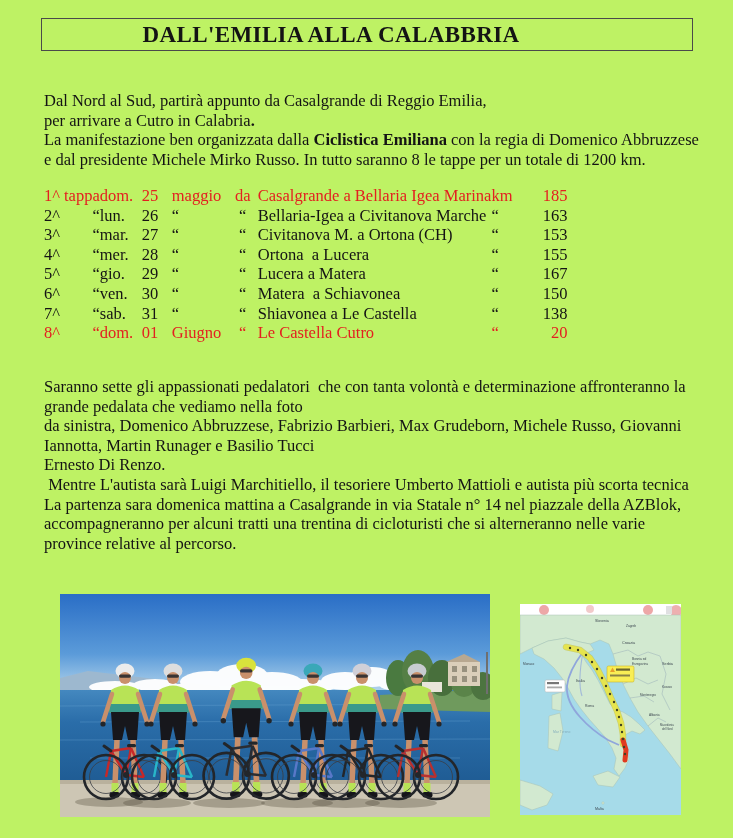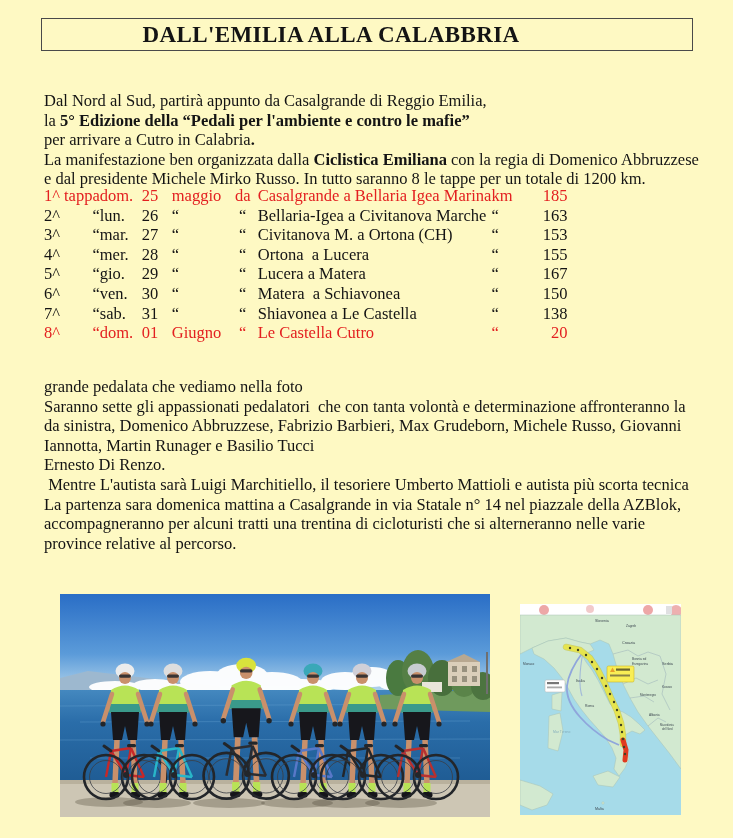--- a/index.html
+++ b/index.html
@@ -1,17 +1,17 @@
 <!DOCTYPE html>
 <html><head>
 <meta charset="utf-8">
 <style>
   html,body{margin:0;padding:0;background:#fff;}
   body{width:733px;height:838px;position:relative;font-family:"Liberation Serif",serif;color:#141414;overflow:hidden;}
-  .page{position:absolute;inset:0;background:#fef9c3;}
+  .page{position:absolute;inset:0;background:#bef264;}
 
   .title-box{position:absolute;left:41px;top:18px;width:652px;height:33px;border:1px solid #4a4a4a;box-sizing:border-box;}
   .title{position:absolute;left:0;top:3px;width:578px;text-align:center;font-weight:bold;font-size:23px;letter-spacing:.4px;white-space:nowrap;}
 
   .intro{position:absolute;left:44px;top:91px;width:660px;font-size:16.5px;line-height:19.6px;}
   .intro div{white-space:pre-wrap;}
   .b{font-weight:bold;}
 
   table.stages{position:absolute;left:44px;top:186px;border-collapse:collapse;table-layout:fixed;font-size:16.5px;}
   table.stages td{padding:0;line-height:19.6px;white-space:pre;overflow:visible;}
@@ -42,21 +42,20 @@
 <body>
 
 <div class="page">
 
   <div class="title-box">
     <div class="title">DALL'EMILIA ALLA CALABBRIA</div>
   </div>
 
   <div class="intro">
     <div>Dal Nord al Sud, partirà appunto da Casalgrande di Reggio Emilia,</div>
-    <div><span>la </span><span class="b">5° Edizione della “Pedali per l'ambiente e contro le mafie”</span></div>
     <div><span>per arrivare a Cutro in Calabria</span><span class="b">.</span></div>
     <div><span>La manifestazione ben organizzata dalla </span><span class="b">Ciclistica Emiliana</span><span> con la regia di Domenico Abbruzzese</span></div>
     <div>e dal presidente Michele Mirko Russo. In tutto saranno 8 le tappe per un totale di 1200 km.</div>
   </div>
 
   <table class="stages">
     <colgroup>
       <col class="c-num">
         <col class="c-t">
         <col class="c-day">
@@ -153,22 +152,22 @@
       <td class="c-mon">Giugno</td>
       <td class="c-da">“</td>
       <td class="c-route">Le Castella Cutro</td>
       <td class="c-km">“</td>
       <td class="c-dist">20</td>
     </tr>
   </tbody>
     </table>
 
   <div class="body-text">
+    <div>Saranno sette gli appassionati pedalatori  che con tanta volontà e determinazione affronteranno la</div>
     <div>grande pedalata che vediamo nella foto</div>
-    <div>Saranno sette gli appassionati pedalatori  che con tanta volontà e determinazione affronteranno la</div>
     <div>da sinistra, Domenico Abbruzzese, Fabrizio Barbieri, Max Grudeborn, Michele Russo, Giovanni</div>
     <div>Iannotta, Martin Runager e Basilio Tucci</div>
     <div>Ernesto Di Renzo.</div>
     <div> Mentre L'autista sarà Luigi Marchitiello, il tesoriere Umberto Mattioli e autista più scorta tecnica</div>
     <div>La partenza sara domenica mattina a Casalgrande in via Statale n° 14 nel piazzale della AZBlok,</div>
     <div>accompagneranno per alcuni tratti una trentina di cicloturisti che si alterneranno nelle varie</div>
     <div>province relative al percorso.</div>
   </div>
 
   <div class="photo">

